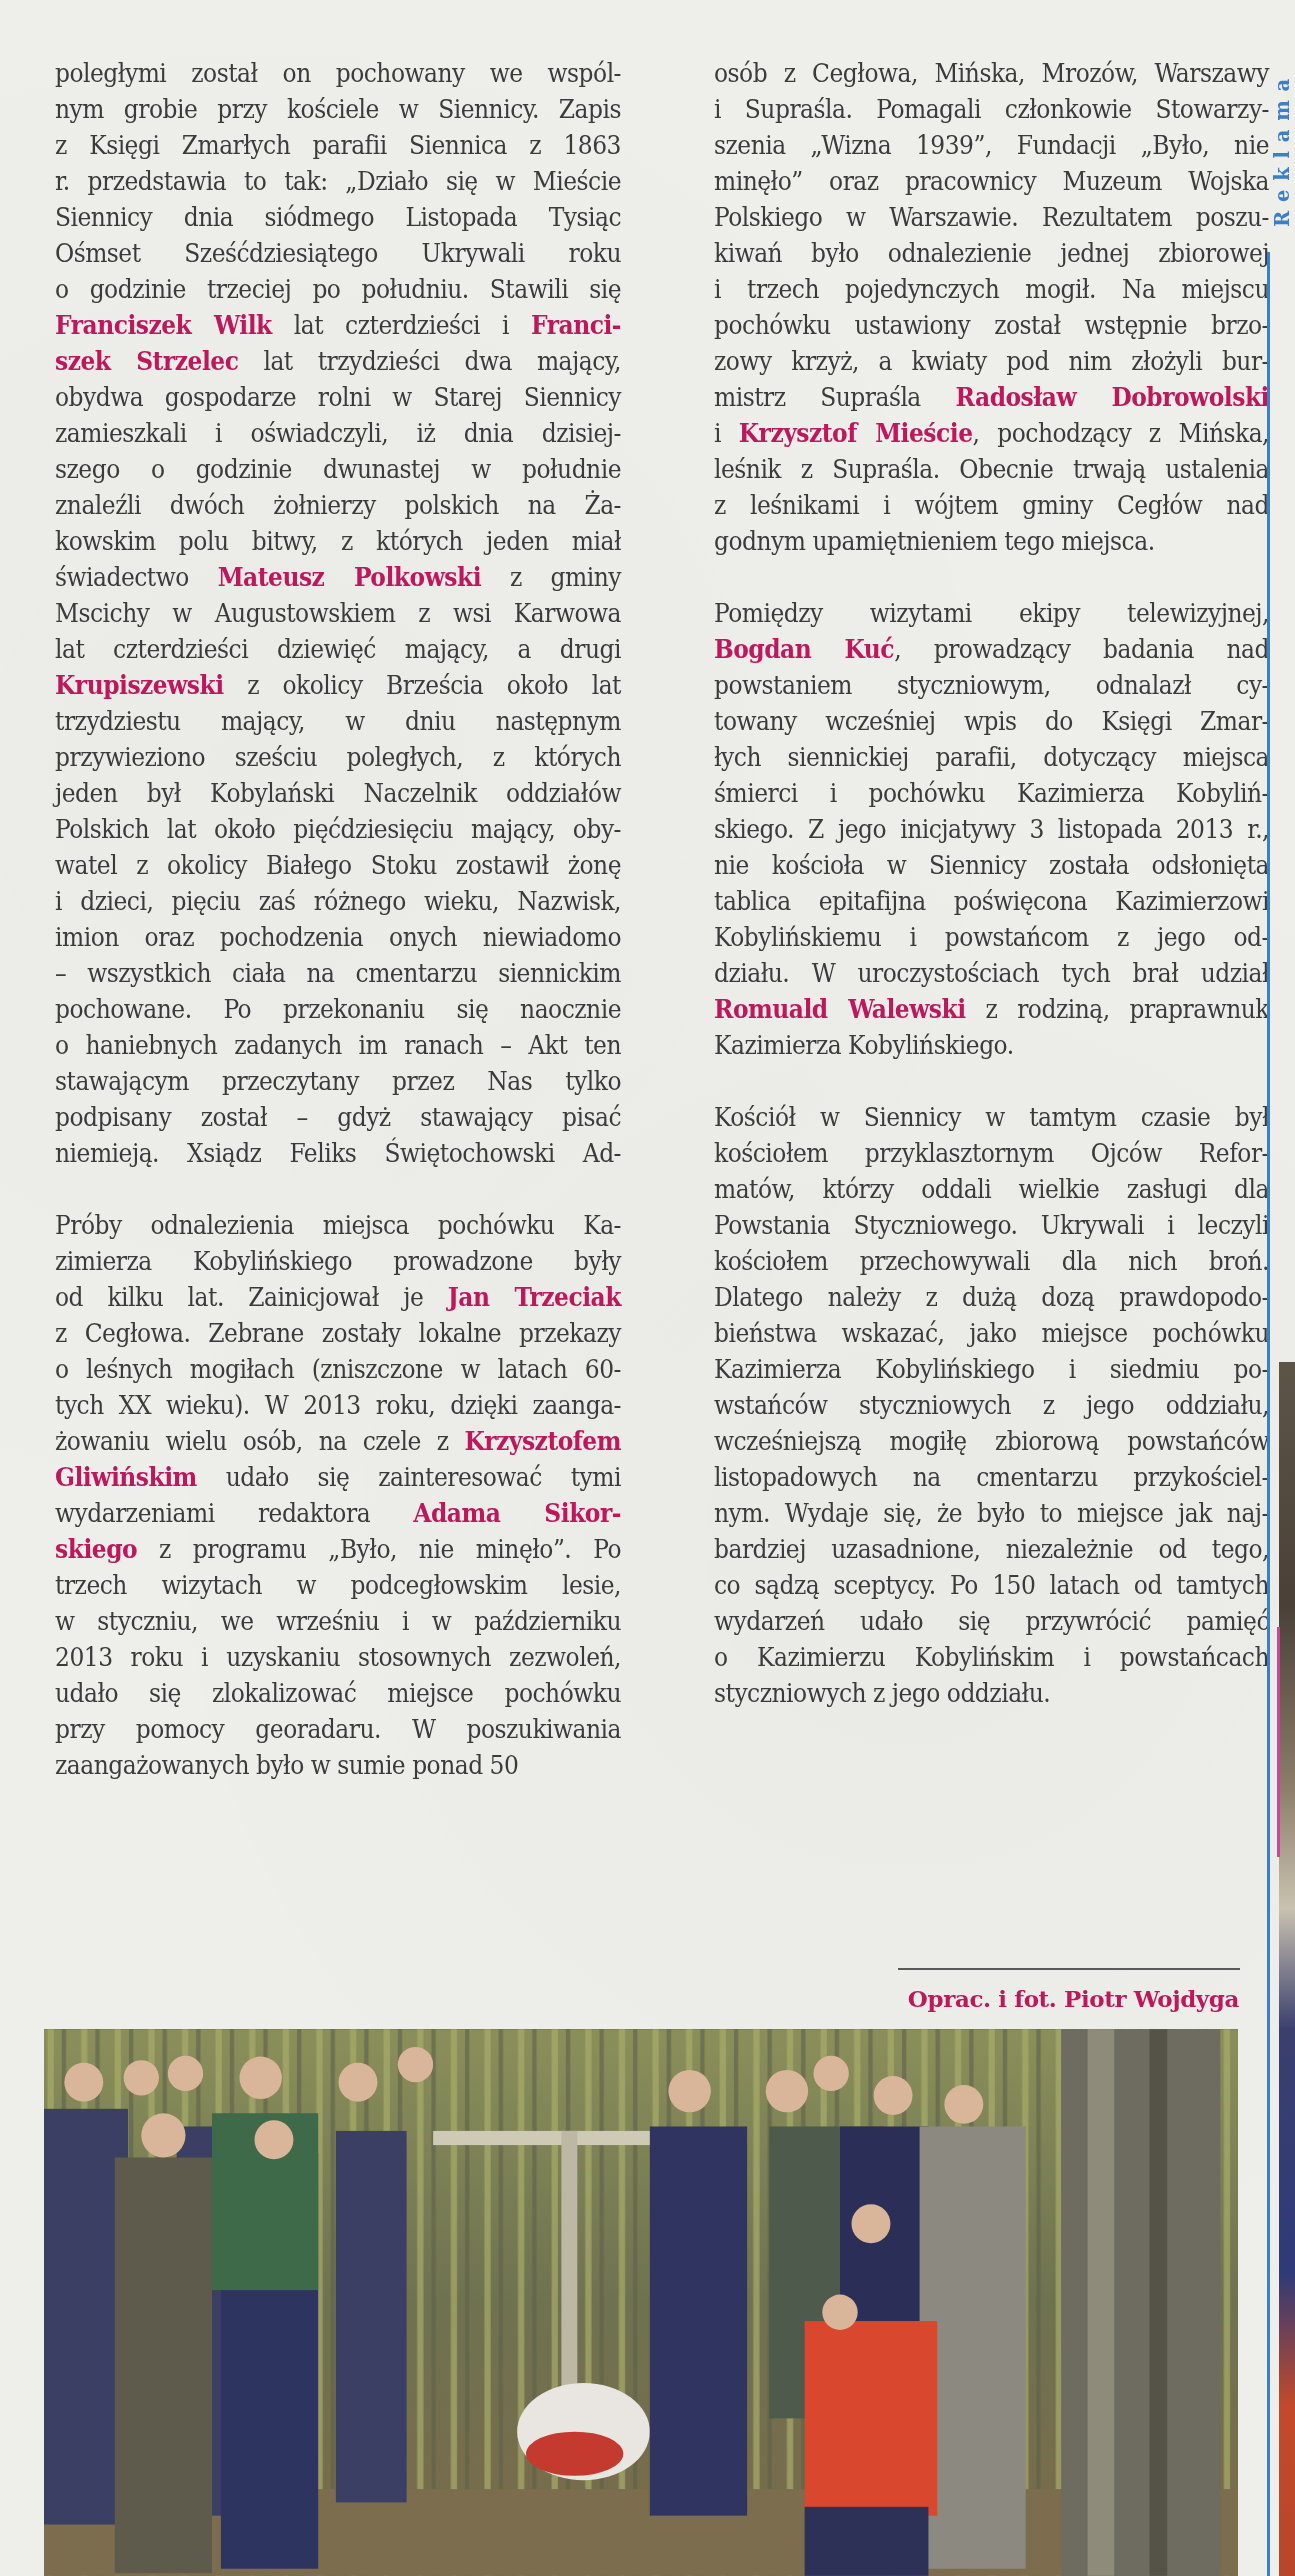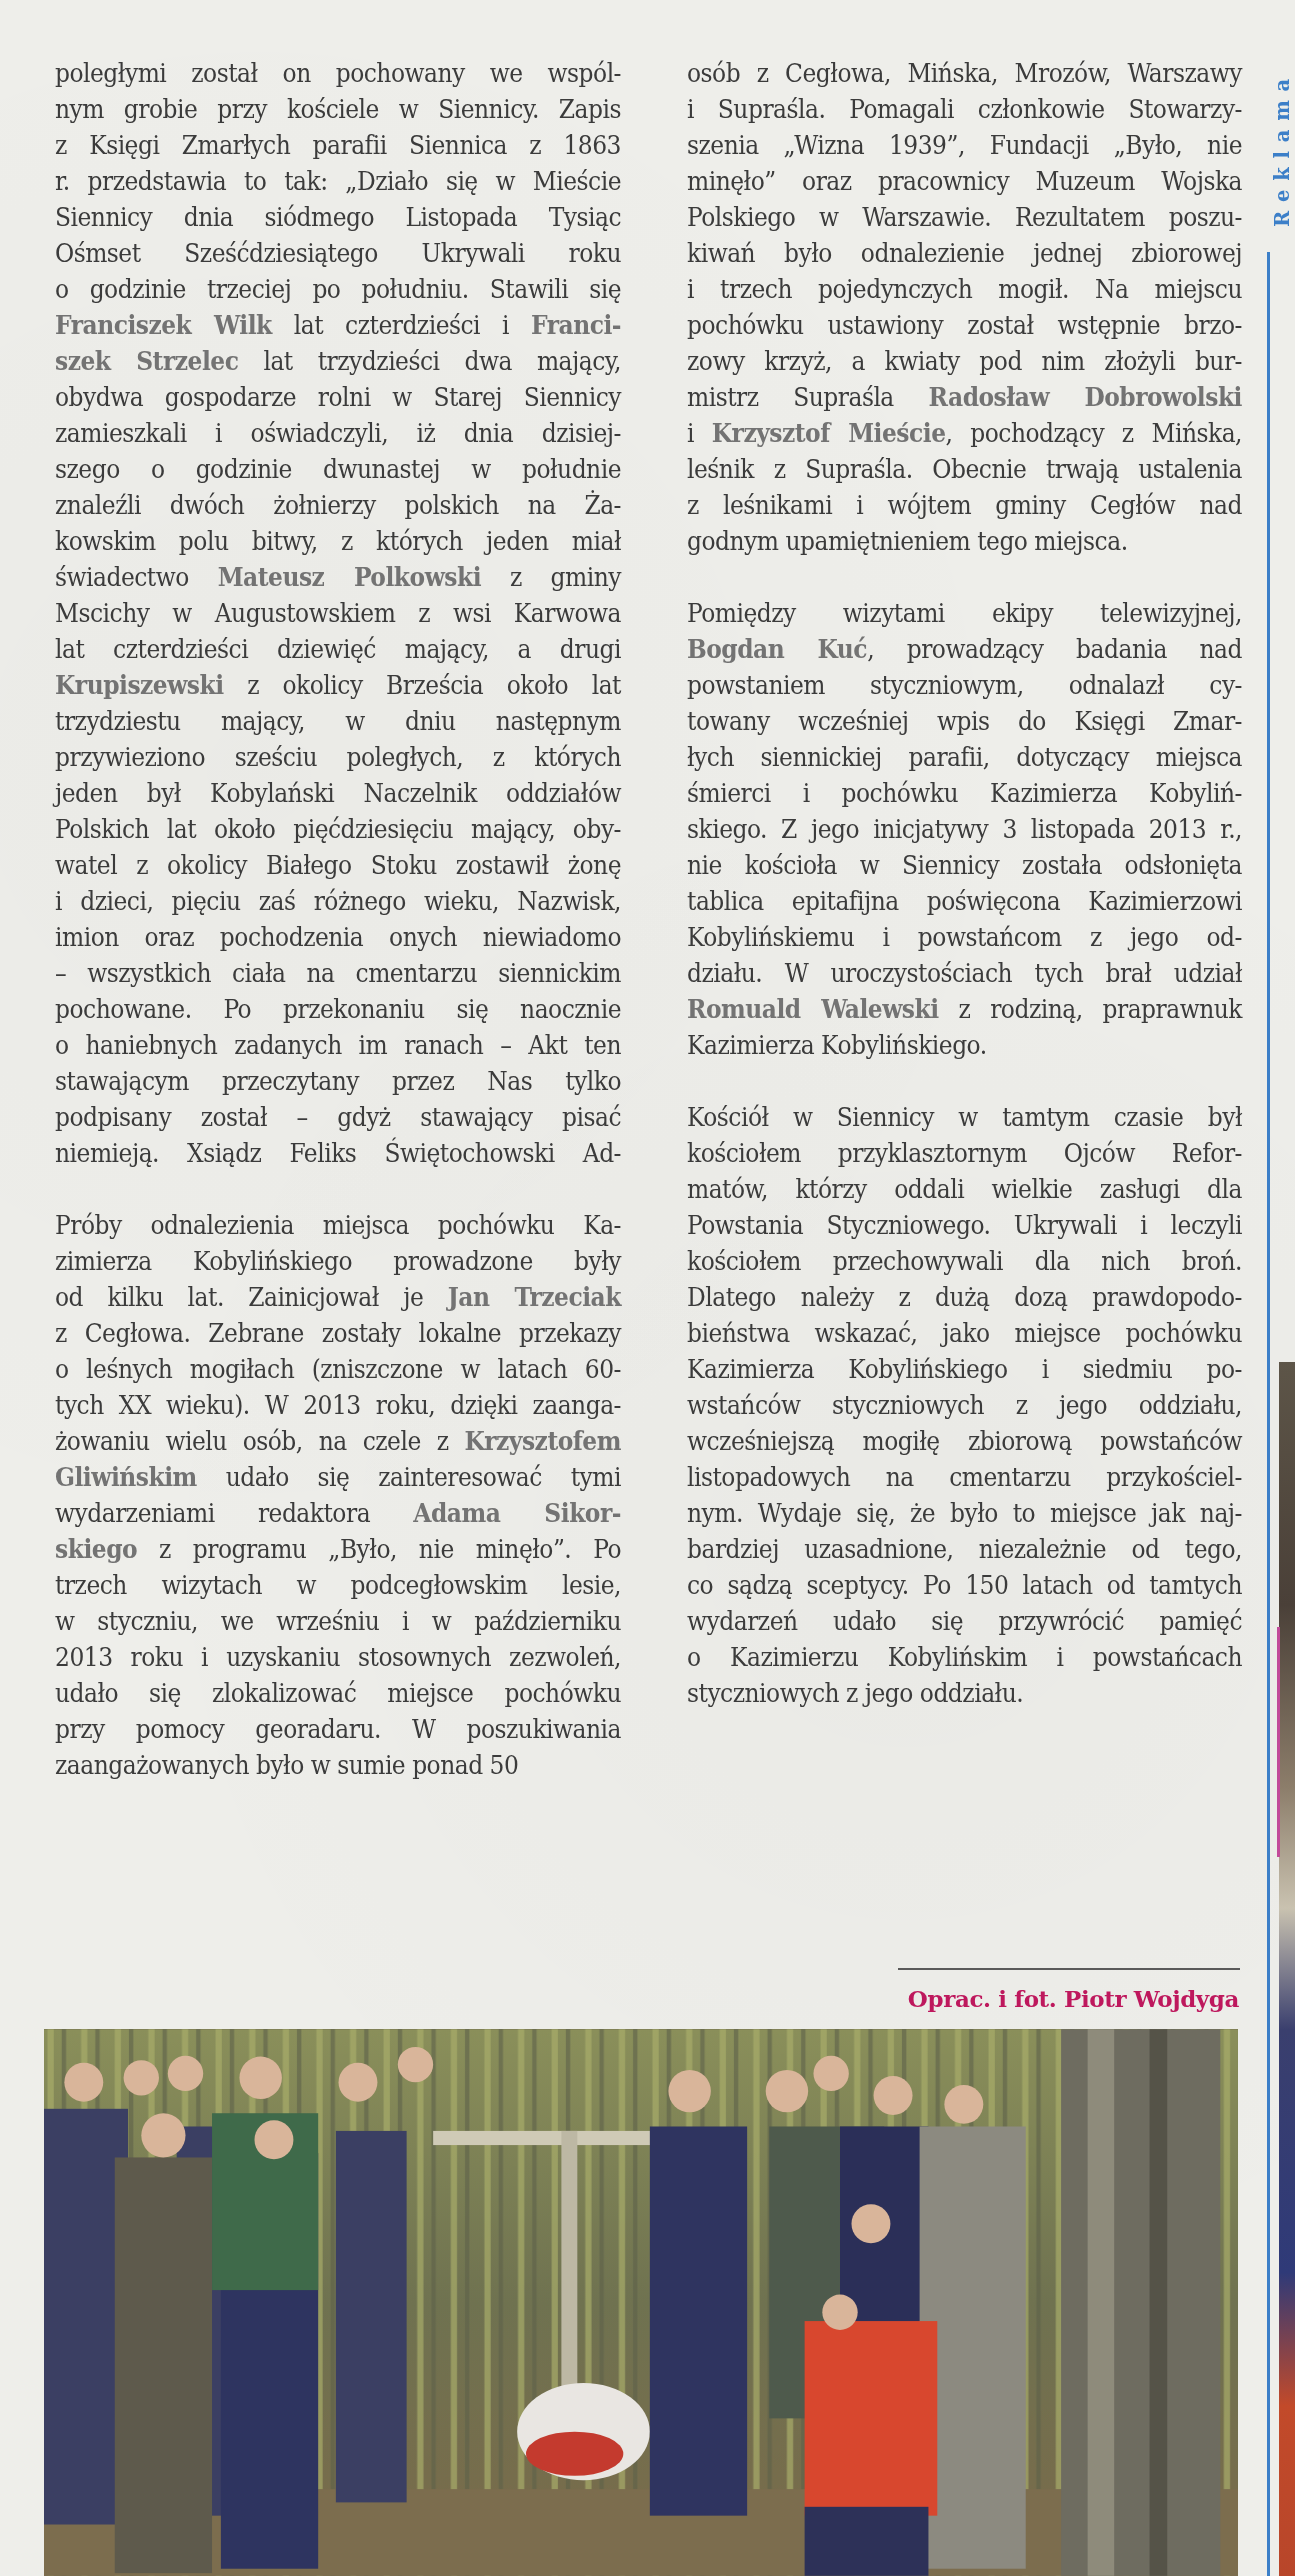--- a/index.html
+++ b/index.html
@@ -17,25 +17,25 @@
       #eeeeea;
   }
   .col {
     position:absolute; top:55px;
     font-size:26px; line-height:36px;
     text-align:justify; hyphens:manual;
     letter-spacing:-0.5px;
     font-stretch:condensed;
   }
   .col-left { left:55px; width:566px; }
-  .col-right { left:687px; width:555px; }
+  .col-right { left:714px; width:555px; }
   .col p { margin:0 0 36px 0; }
   .col p .line { display:block; text-align:justify; text-align-last:justify; white-space:nowrap; }
   .col p .line.last { text-align-last:left; }
-  .col b { font-weight:bold; color:#737373; }
+  .col b { font-weight:bold; color:#be185d; }
   .ad-rule {
     position:absolute; left:1267px; top:252px; width:2.7px; height:2324px;
     background:#3c7fc8;
   }
   .ad-label {
     position:absolute; left:1270px; top:49px; width:25px; height:199px;
     display:flex; align-items:center; justify-content:center;
   }
   .ad-label span {
     transform:rotate(-90deg); white-space:nowrap;

